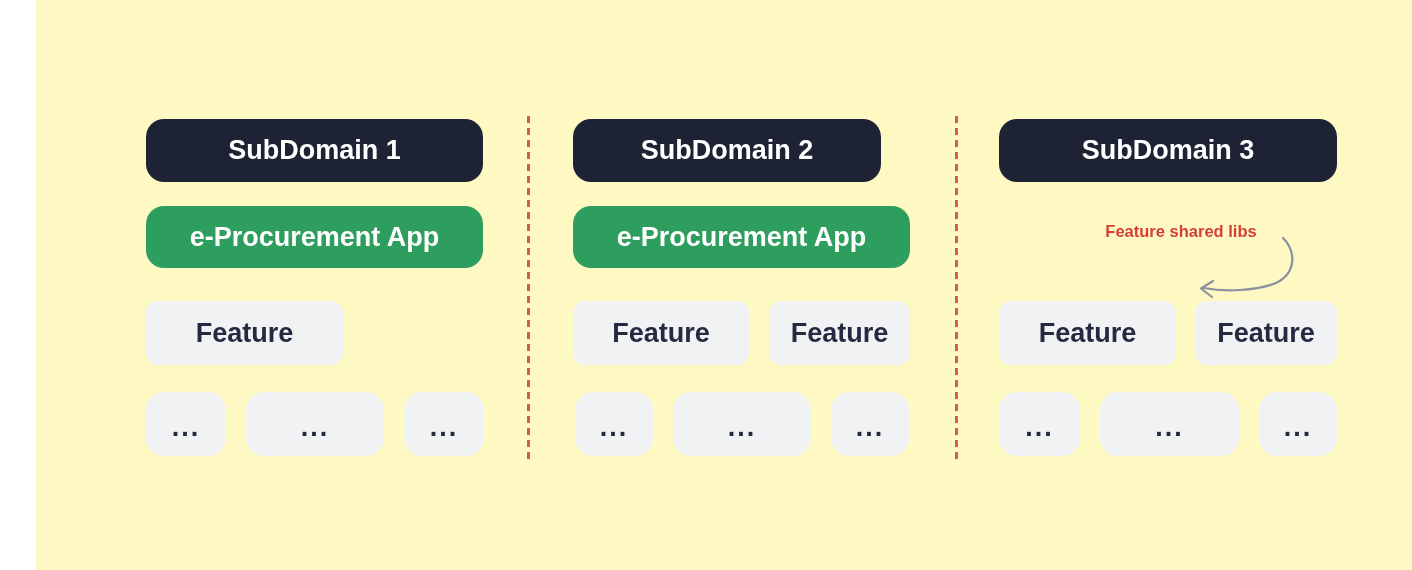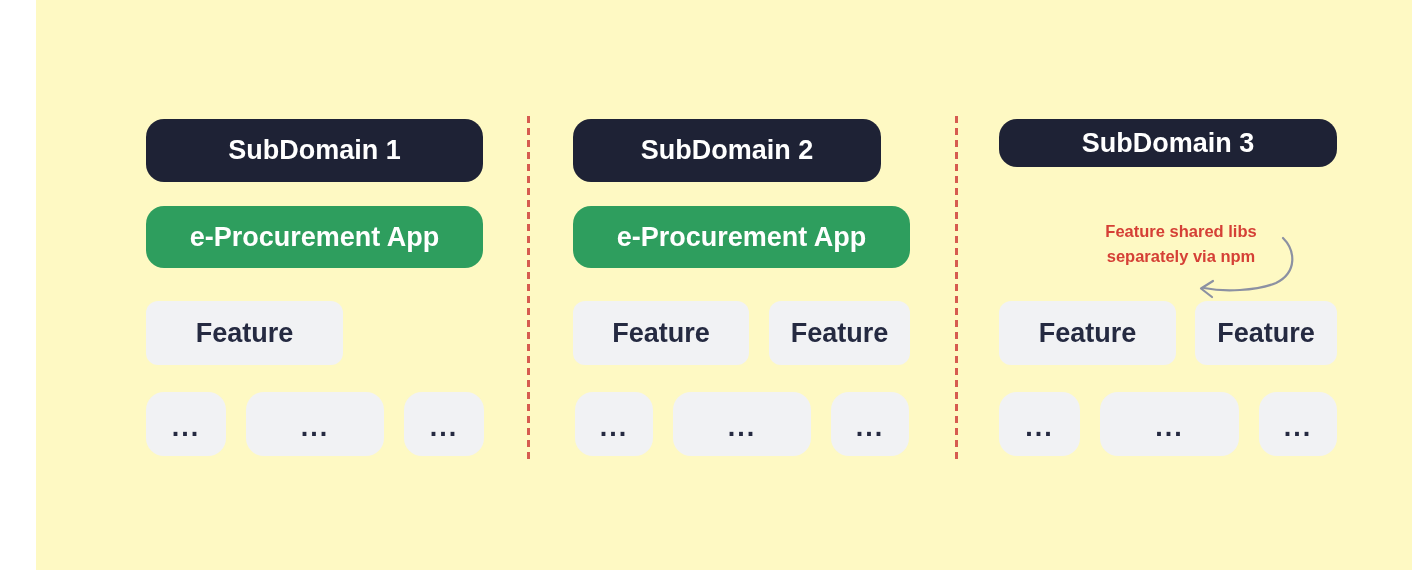--- a/index.html
+++ b/index.html
@@ -97,25 +97,24 @@
   <div class="box title-box" style="left:537px; top:119px; width:308px; height:63px;">SubDomain 2</div>
   <div class="box app-box" style="left:537px; top:206px; width:337px; height:62px;">e-Procurement App</div>
   <div class="box feature-box" style="left:537px; top:301px; width:176px; height:64px;">Feature</div>
   <div class="box feature-box" style="left:733px; top:301px; width:141px; height:64px;">Feature</div>
   <div class="box dots-box" style="left:539px; top:392px; width:78px; height:64px;">...</div>
   <div class="box dots-box" style="left:637px; top:392px; width:138px; height:64px;">...</div>
   <div class="box dots-box" style="left:795px; top:392px; width:78px; height:64px;">...</div>
 
   <div class="divider" style="left:919px;"></div>
 
-  <div class="box title-box" style="left:963px; top:119px; width:338px; height:48px;">SubDomain 3</div>
+  <div class="box title-box" style="left:963px; top:119px; width:338px; height:63px;">SubDomain 3</div>
 
   <div class="annotation">
     <div>Feature shared libs</div>
-    <div>separately via npm</div>
   </div>
 
   <svg class="arrow-svg" width="125" height="70" viewBox="0 0 125 70">
     <path d="M 97 8 C 109 20 112 42 90 53 C 70 61 38 62 18 58" fill="none" stroke="#8c91a2" stroke-width="2.2" stroke-linecap="round"></path>
     <path d="M 27 51 L 15 58.5 L 26 67" fill="none" stroke="#8c91a2" stroke-width="2.2" stroke-linecap="round" stroke-linejoin="round"></path>
   </svg>
 
   <div class="box feature-box" style="left:963px; top:301px; width:177px; height:64px;">Feature</div>
   <div class="box feature-box" style="left:1159px; top:301px; width:142px; height:64px;">Feature</div>
   <div class="box dots-box" style="left:963px; top:392px; width:81px; height:64px;">...</div>

